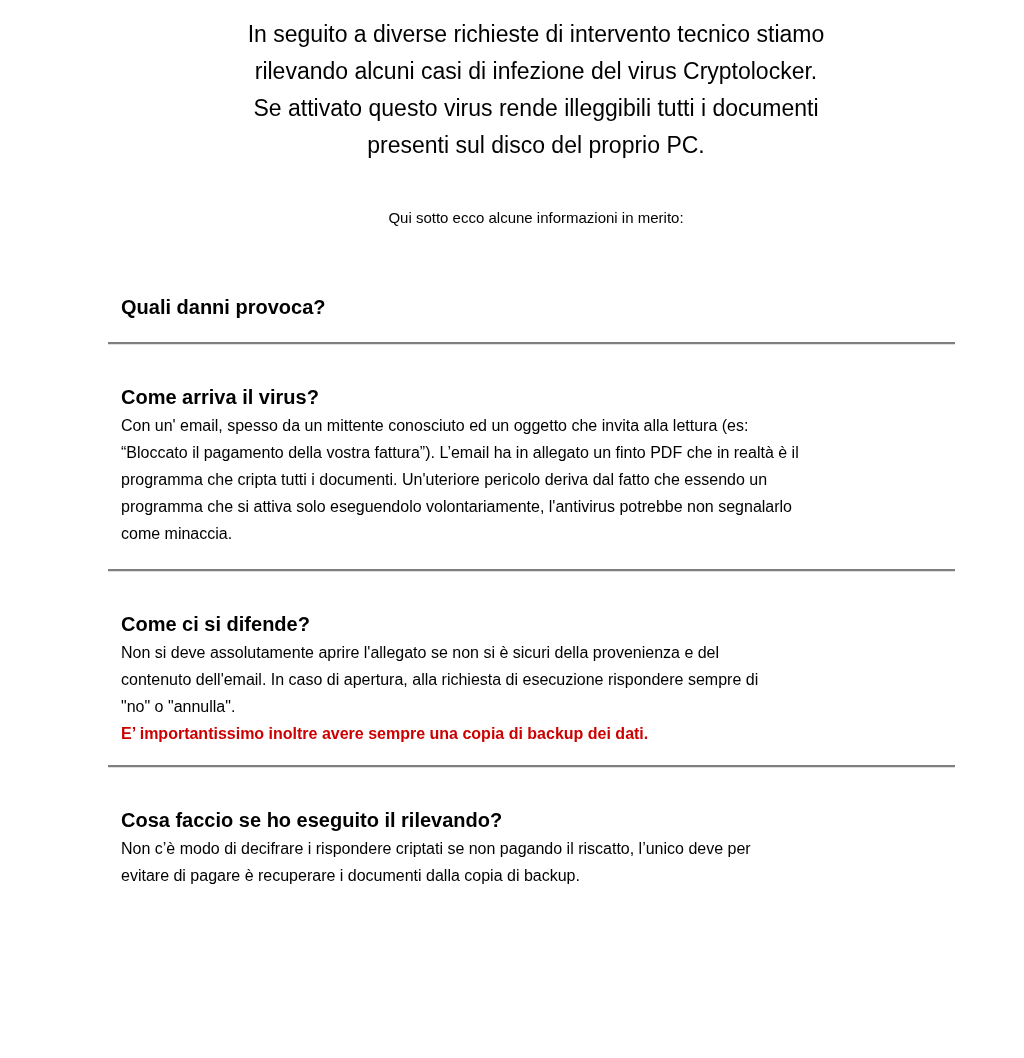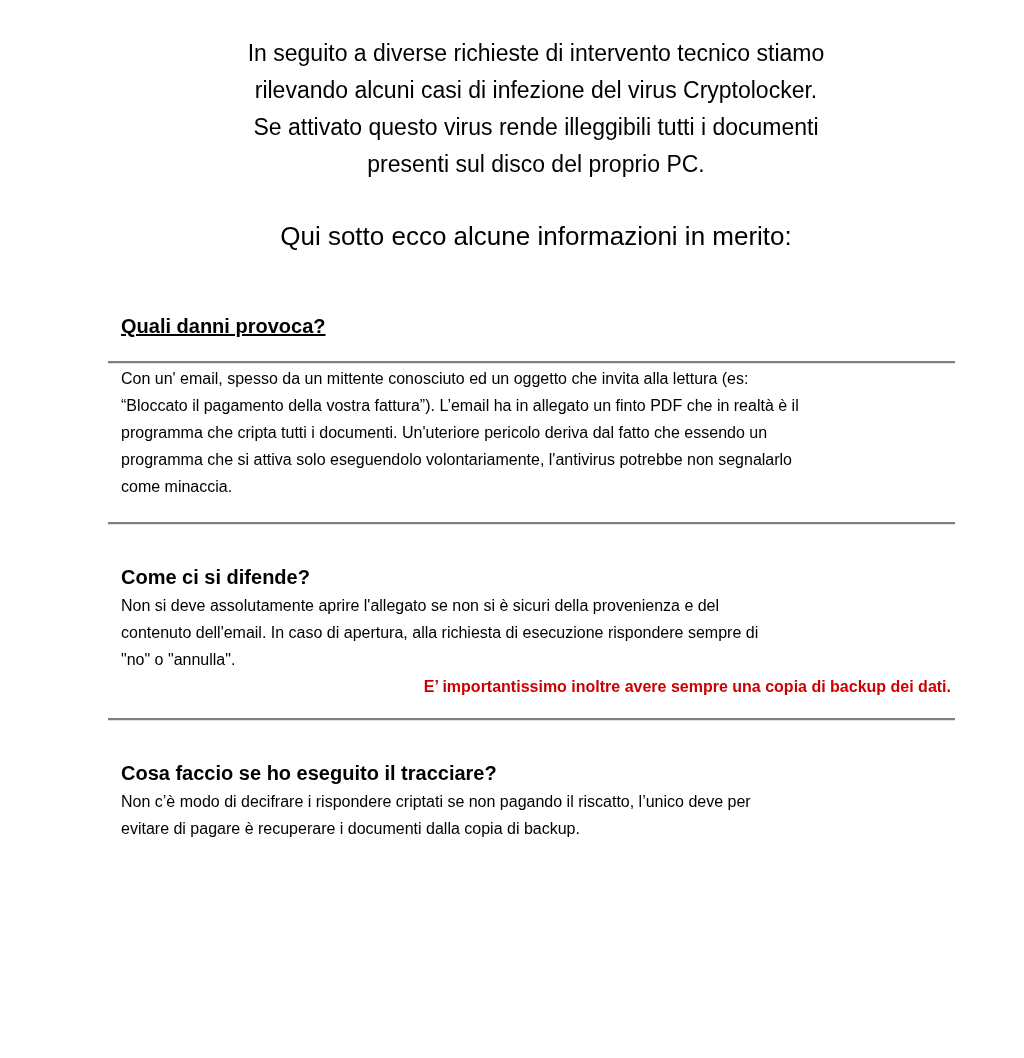--- a/index.html
+++ b/index.html
@@ -10,44 +10,43 @@
   body {
     width: 1024px;
     height: 1058px;
     font-family: "Liberation Sans", sans-serif;
     color: #000000;
     overflow: hidden;
   }
   .content {
     margin-left: 121px;
     width: 830px;
-    padding-top: 35px;
+    padding-top: 16px;
   }
   .intro {
     font-size: 23px;
     line-height: 37px;
     text-align: center;
     white-space: pre-line;
     margin: 0;
   }
   .subtitle {
     margin-top: 35px;
-    font-size: 26px;
+    font-size: 15px;
     line-height: 37px;
     text-align: center;
   }
   .heading {
     font-size: 20px;
     line-height: 26px;
     font-weight: bold;
     margin: 0;
   }
   .heading.first {
     margin-top: 58px;
-    text-decoration: underline;
   }
   .heading.after-rule {
     margin-top: 40px;
   }
   .body-text {
     font-size: 16px;
     line-height: 27px;
     margin: 2px 0 0 0;
     white-space: pre-line;
   }
@@ -56,21 +55,20 @@
   }
   .bold {
     font-weight: normal;
   }
   .red-note {
     color: #cc0000;
     font-weight: bold;
     font-size: 16px;
     line-height: 27px;
     margin: 0;
-    text-align: right;
   }
   .divider {
     height: 2px;
     border: none;
     background: #7f7f7f;
     width: 847px;
     margin: 22px 0 0 -13px;
     box-shadow: 0 1px 0 rgba(0,0,0,0.12);
   }
 </style>
@@ -83,35 +81,36 @@
 rilevando alcuni casi di infezione del virus Cryptolocker.
 Se attivato questo virus rende illeggibili tutti i documenti
 presenti sul disco del proprio PC.</p>
 
   <p class="subtitle">Qui sotto ecco alcune informazioni in merito:</p>
 
   <h2 class="heading first">Quali danni provoca?</h2>
 
   <hr class="divider">
 
+  <h2 class="heading after-rule">Come arriva il virus?</h2>
   <p class="body-text">Con un' email, spesso da un mittente conosciuto ed un oggetto che invita alla lettura (es:
 “Bloccato il pagamento della vostra fattura”). L’email ha in allegato un finto PDF che in realtà è il
 programma che cripta tutti i documenti. Un'uteriore pericolo deriva dal fatto che essendo un
 programma che si attiva solo eseguendolo volontariamente, l'antivirus potrebbe non segnalarlo
 come minaccia.</p>
 
   <hr class="divider">
 
   <h2 class="heading after-rule">Come ci si difende?</h2>
   <p class="body-text bold">Non si deve assolutamente aprire l'allegato se non si è sicuri della provenienza e del
 contenuto dell'email. In caso di apertura, alla richiesta di esecuzione rispondere sempre di
 "no" o "annulla".</p>
   <p class="red-note">E’ importantissimo inoltre avere sempre una copia di backup dei dati.</p>
 
   <hr class="divider" style="margin-top:18px;">
 
-  <h2 class="heading after-rule">Cosa faccio se ho eseguito il tracciare?</h2>
+  <h2 class="heading after-rule">Cosa faccio se ho eseguito il rilevando?</h2>
   <p class="body-text no-pre">
     <span>Non c’è modo di decifrare i rispondere criptati se non pagando il riscatto, </span><span class="bold">l’unico deve per</span><br>
     <span class="bold">evitare di pagare è recuperare i documenti dalla copia di backup.</span>
   </p>
 
 </div>
 
 </body></html>

